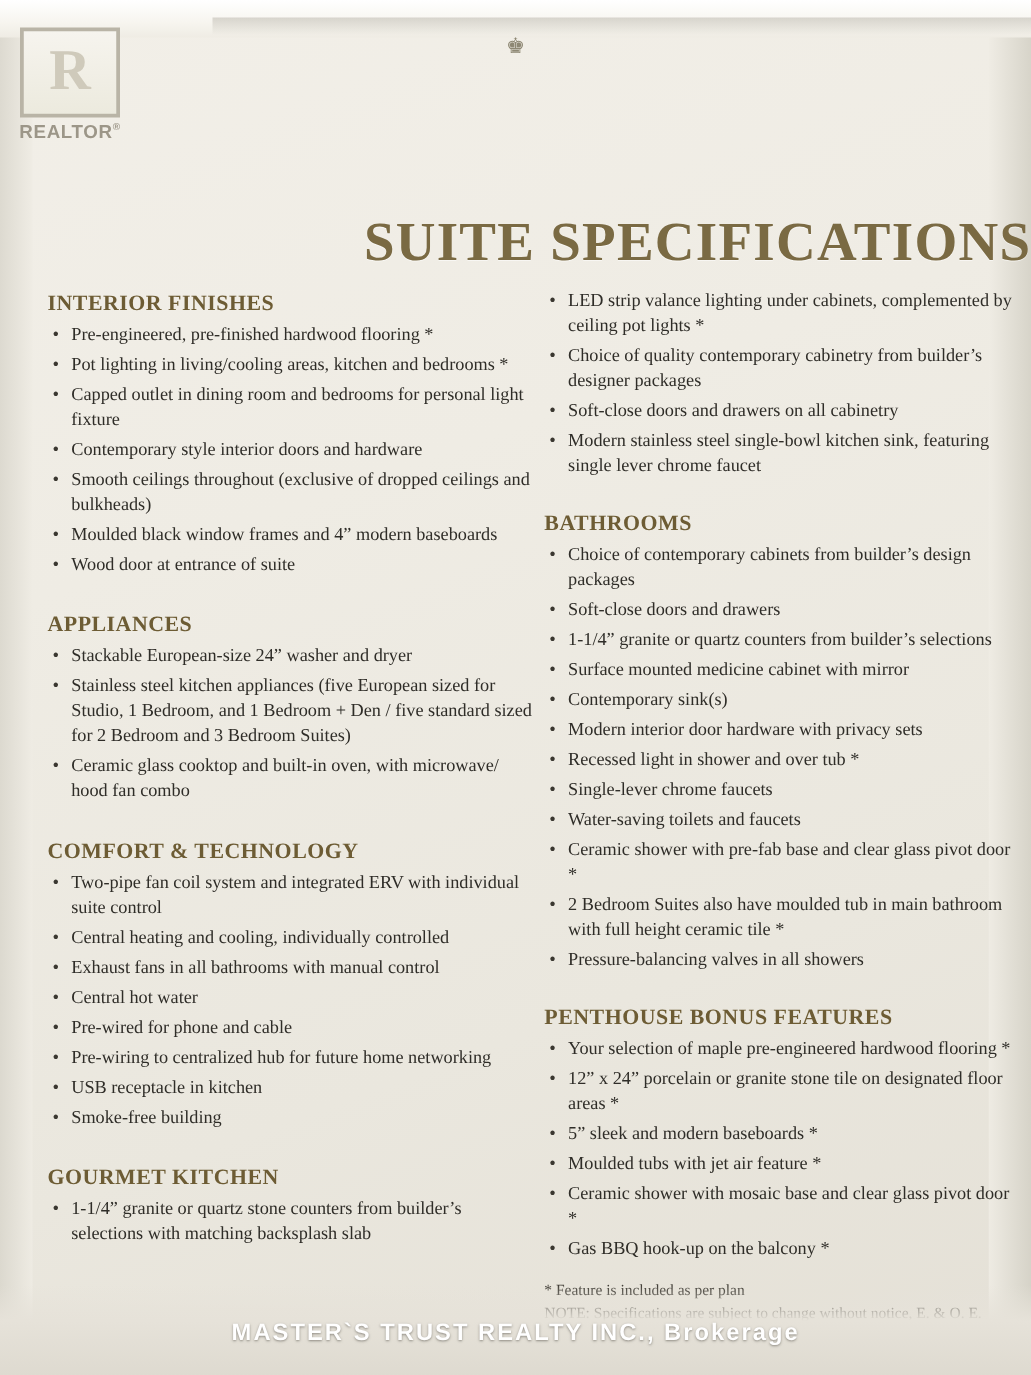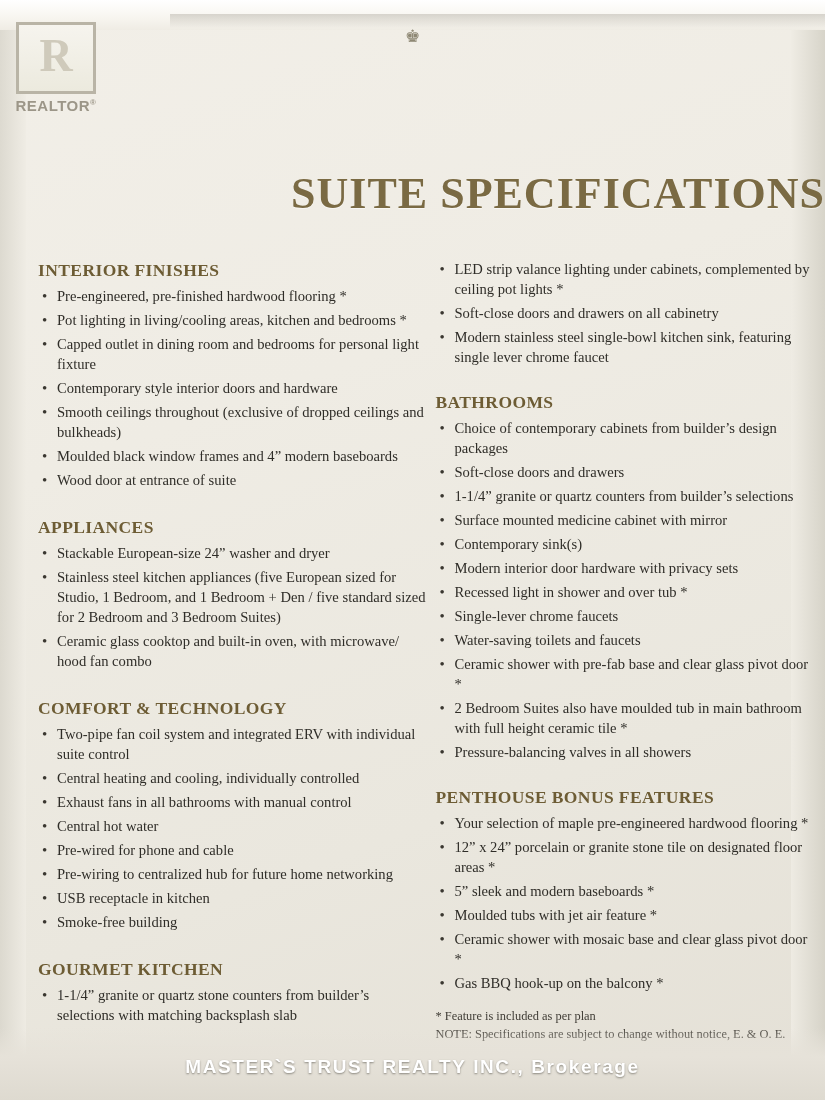--- a/index.html
+++ b/index.html
@@ -111,21 +111,21 @@
     font-family: "Liberation Serif", serif;
     font-weight: bold;
     font-size: 44px;
     letter-spacing: 1px;
     color: #7a6a43;
     text-shadow: 0 1px 0 rgba(255,255,255,.55);
   }
 
   .columns {
     position: absolute;
-    top: 260px;
+    top: 232px;
     left: 30px;
     right: 14px;
     display: flex;
   }
   .col-left { width: 400px; }
   .col-right { width: 386px; }
 
   h2.section {
     font-family: "Liberation Serif", serif;
     font-weight: bold;
@@ -240,20 +240,21 @@
       <ul class="bullets">
         <li>1-1/4” granite or quartz stone counters from builder’s selections with matching backsplash slab</li>
       </ul>
 
     </div>
 
     <div class="col-right">
 
       <ul class="bullets">
         <li>LED strip valance lighting under cabinets, complemented by ceiling pot lights *</li>
+        <li>Choice of quality contemporary cabinetry from builder’s designer packages</li>
         <li>Soft-close doors and drawers on all cabinetry</li>
         <li>Modern stainless steel single-bowl kitchen sink, featuring single lever chrome faucet</li>
       </ul>
 
       <h2 class="section">BATHROOMS</h2>
       <ul class="bullets">
         <li>Choice of contemporary cabinets from builder’s design packages</li>
         <li>Soft-close doors and drawers</li>
         <li>1-1/4” granite or quartz counters from builder’s selections</li>
         <li>Surface mounted medicine cabinet with mirror</li>

